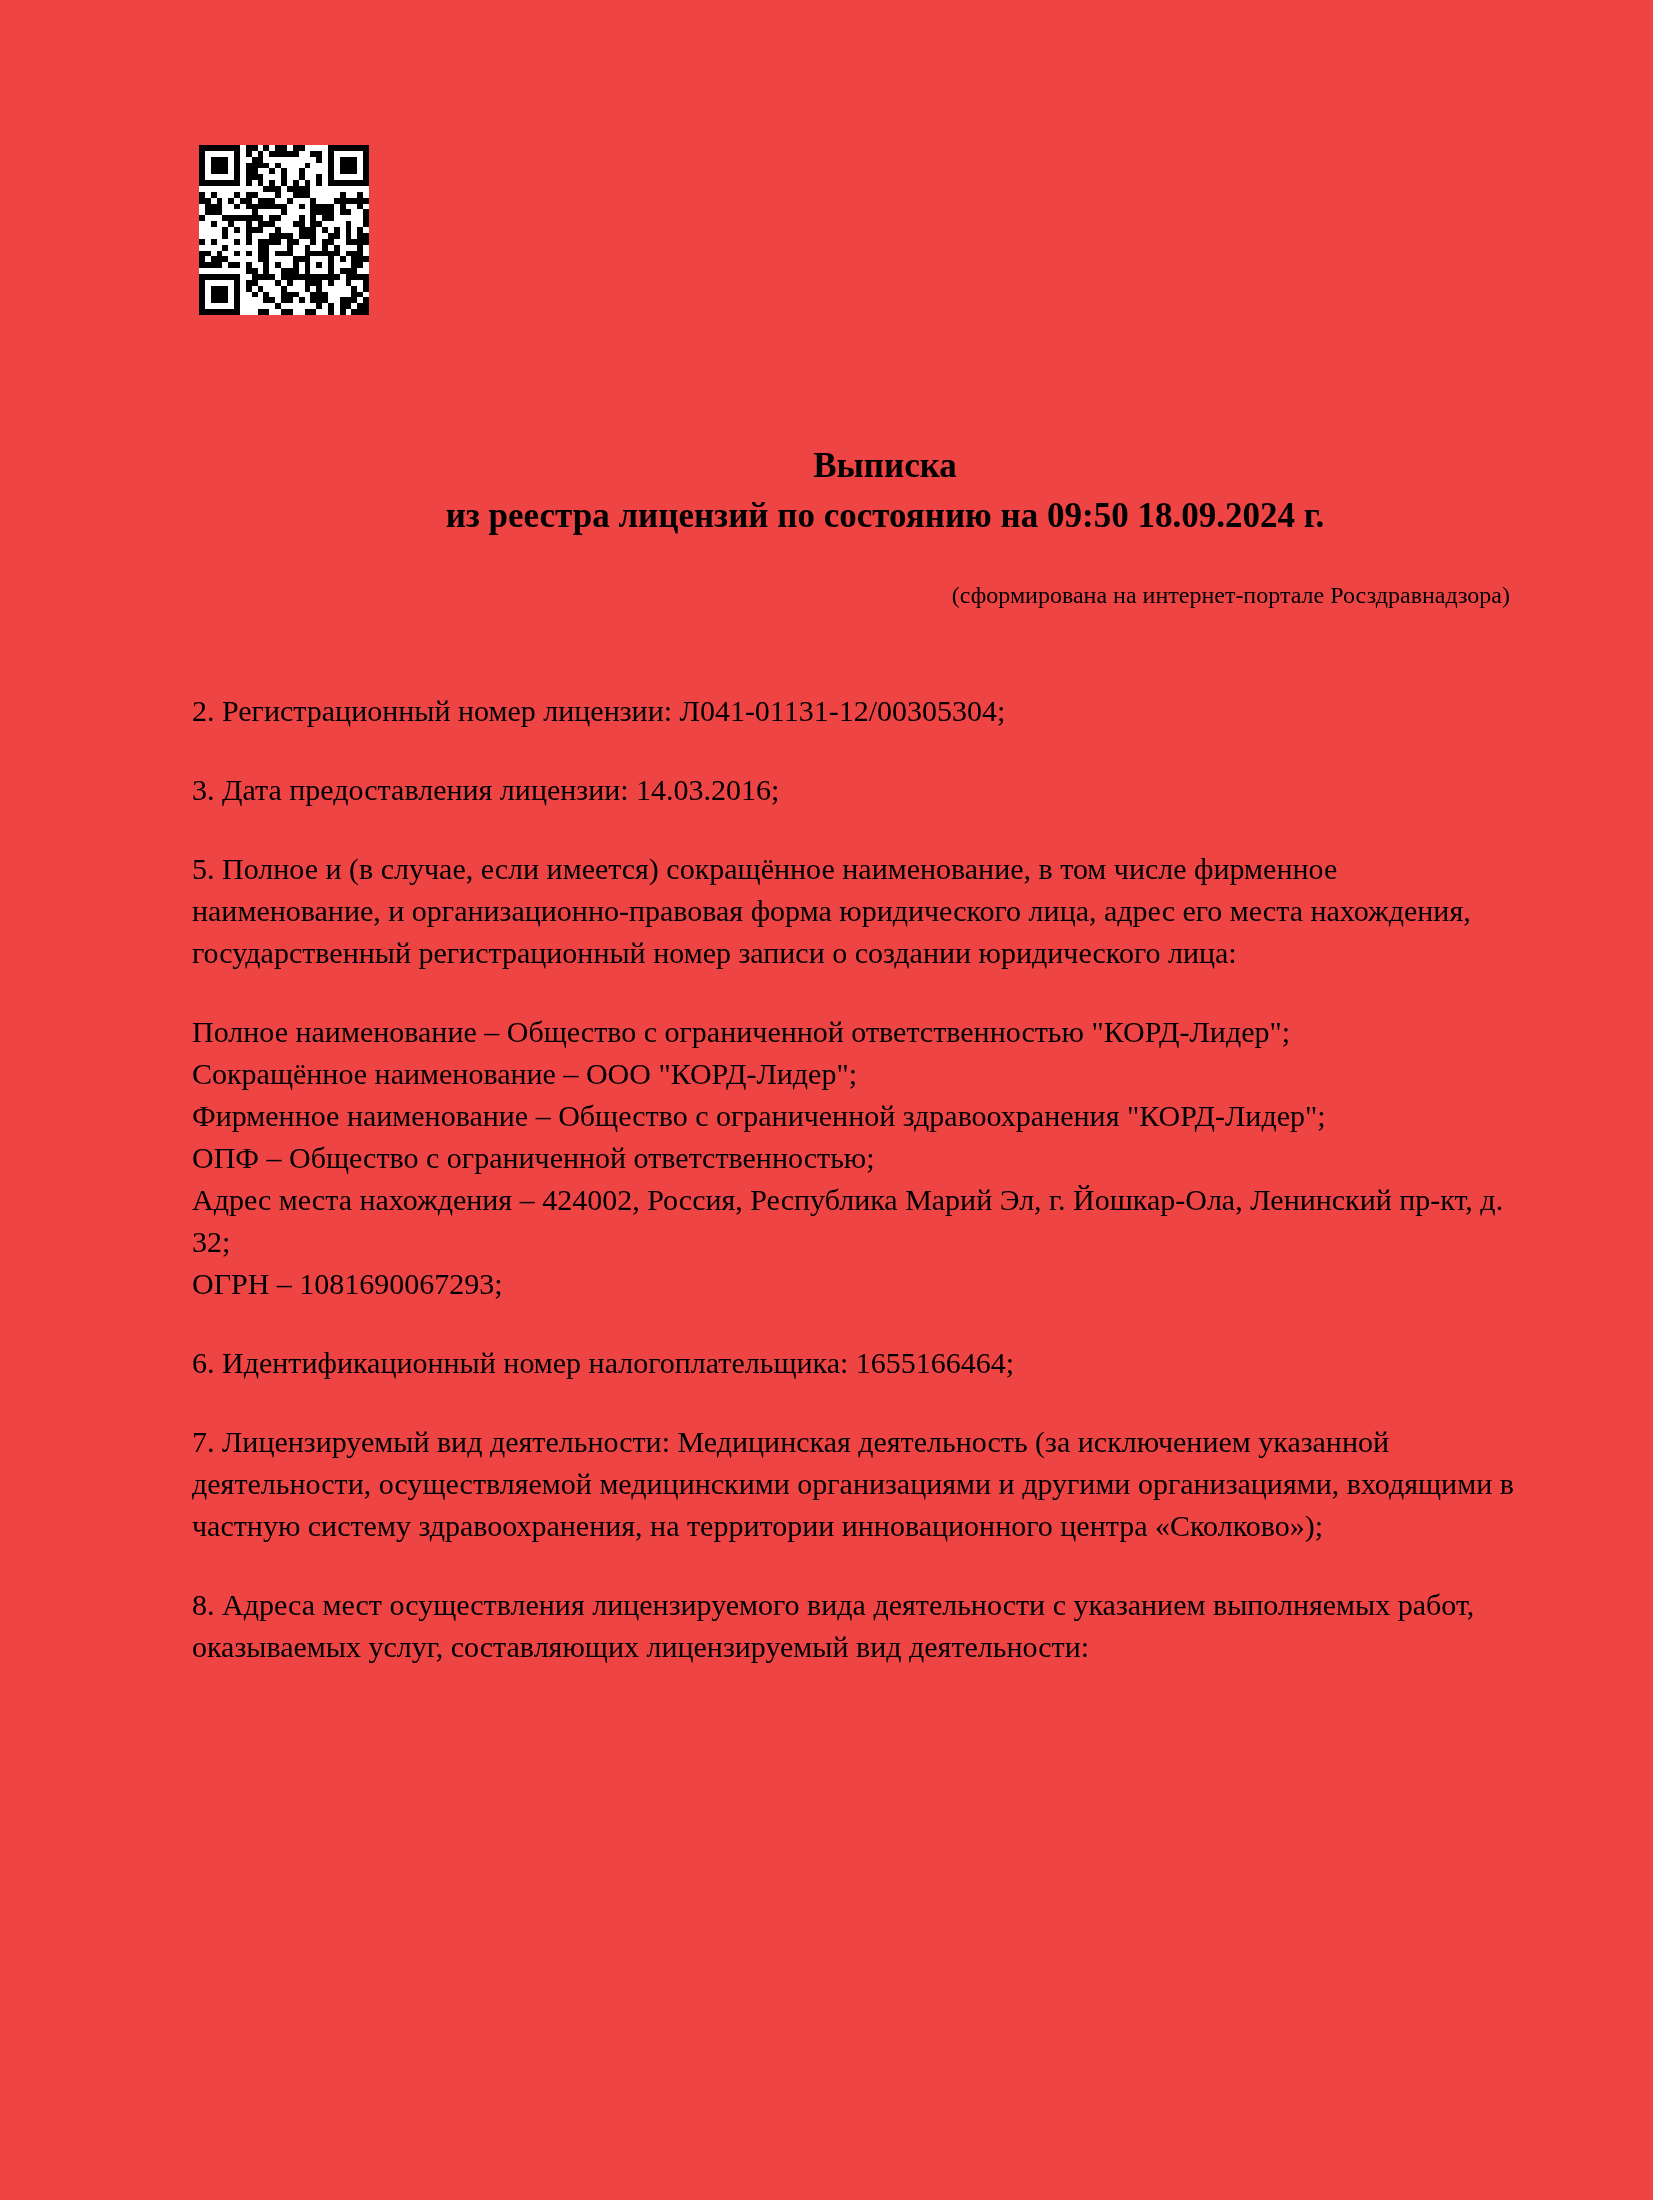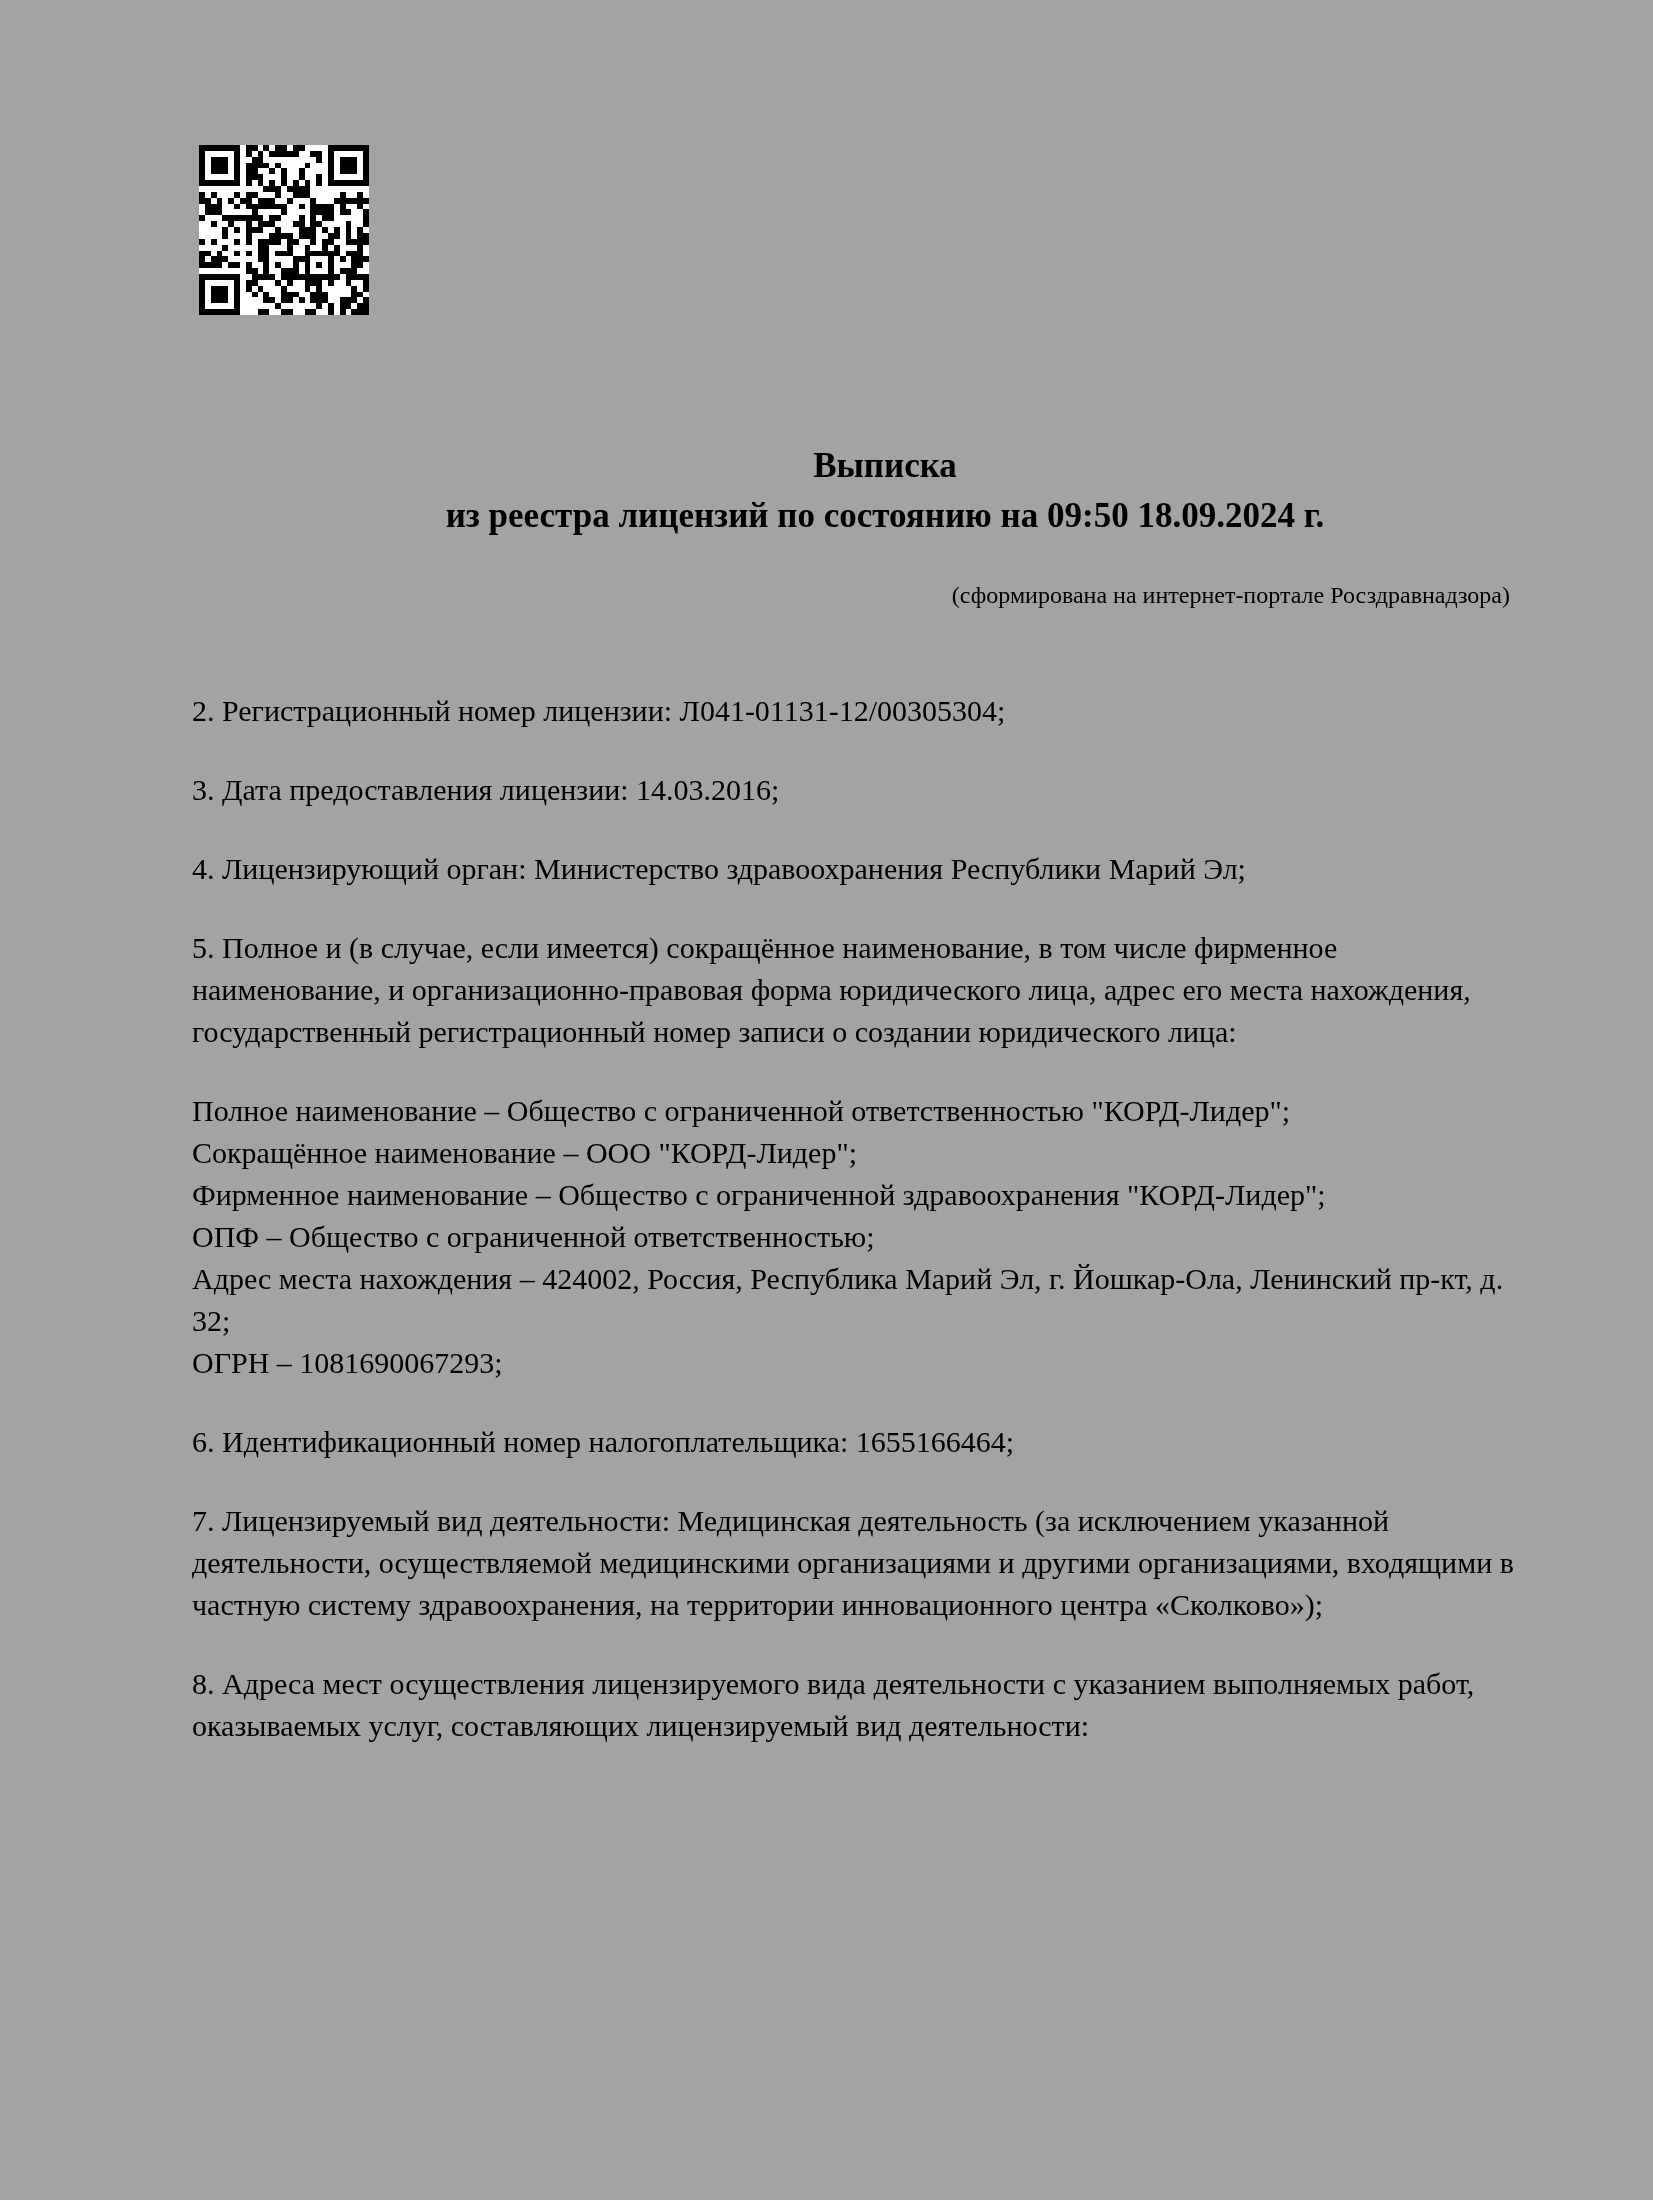--- a/index.html
+++ b/index.html
@@ -4,21 +4,21 @@
 <style>
   html, body {
     margin: 0;
     padding: 0;
     background: #ffffff;
   }
   .page {
     position: relative;
     width: 1653px;
     height: 2200px;
-    background: #a3a3a3;
+    background: #ef4444;
     color: #000000;
     font-family: "Liberation Serif", "DejaVu Serif", serif;
     overflow: hidden;
   }
   .qr {
     position: absolute;
     left: 199px;
     top: 145px;
     width: 170px;
     height: 170px;
@@ -489,21 +489,20 @@
   <div class="title">
     <div>Выписка</div>
     <div>из реестра лицензий по состоянию на 09:50 18.09.2024 г.</div>
   </div>
 
   <div class="subtitle">(сформирована на интернет-портале Росздравнадзора)</div>
 
   <div class="doc-body">
     <p>2. Регистрационный номер лицензии: Л041-01131-12/00305304;</p>
     <p>3. Дата предоставления лицензии: 14.03.2016;</p>
-    <p>4. Лицензирующий орган: Министерство здравоохранения Республики Марий Эл;</p>
     <p>5. Полное и (в случае, если имеется) сокращённое наименование, в том числе фирменное наименование, и организационно-правовая форма юридического лица, адрес его места нахождения, государственный регистрационный номер записи о создании юридического лица:</p>
 
     <div class="entity-block">
       <div>Полное наименование – Общество с ограниченной ответственностью "КОРД-Лидер";</div>
       <div>Сокращённое наименование – ООО "КОРД-Лидер";</div>
       <div>Фирменное наименование – Общество с ограниченной здравоохранения "КОРД-Лидер";</div>
       <div>ОПФ – Общество с ограниченной ответственностью;</div>
       <div>Адрес места нахождения – 424002, Россия, Республика Марий Эл, г. Йошкар-Ола, Ленинский пр-кт, д. 32;</div>
       <div>ОГРН – 1081690067293;</div>
     </div>

